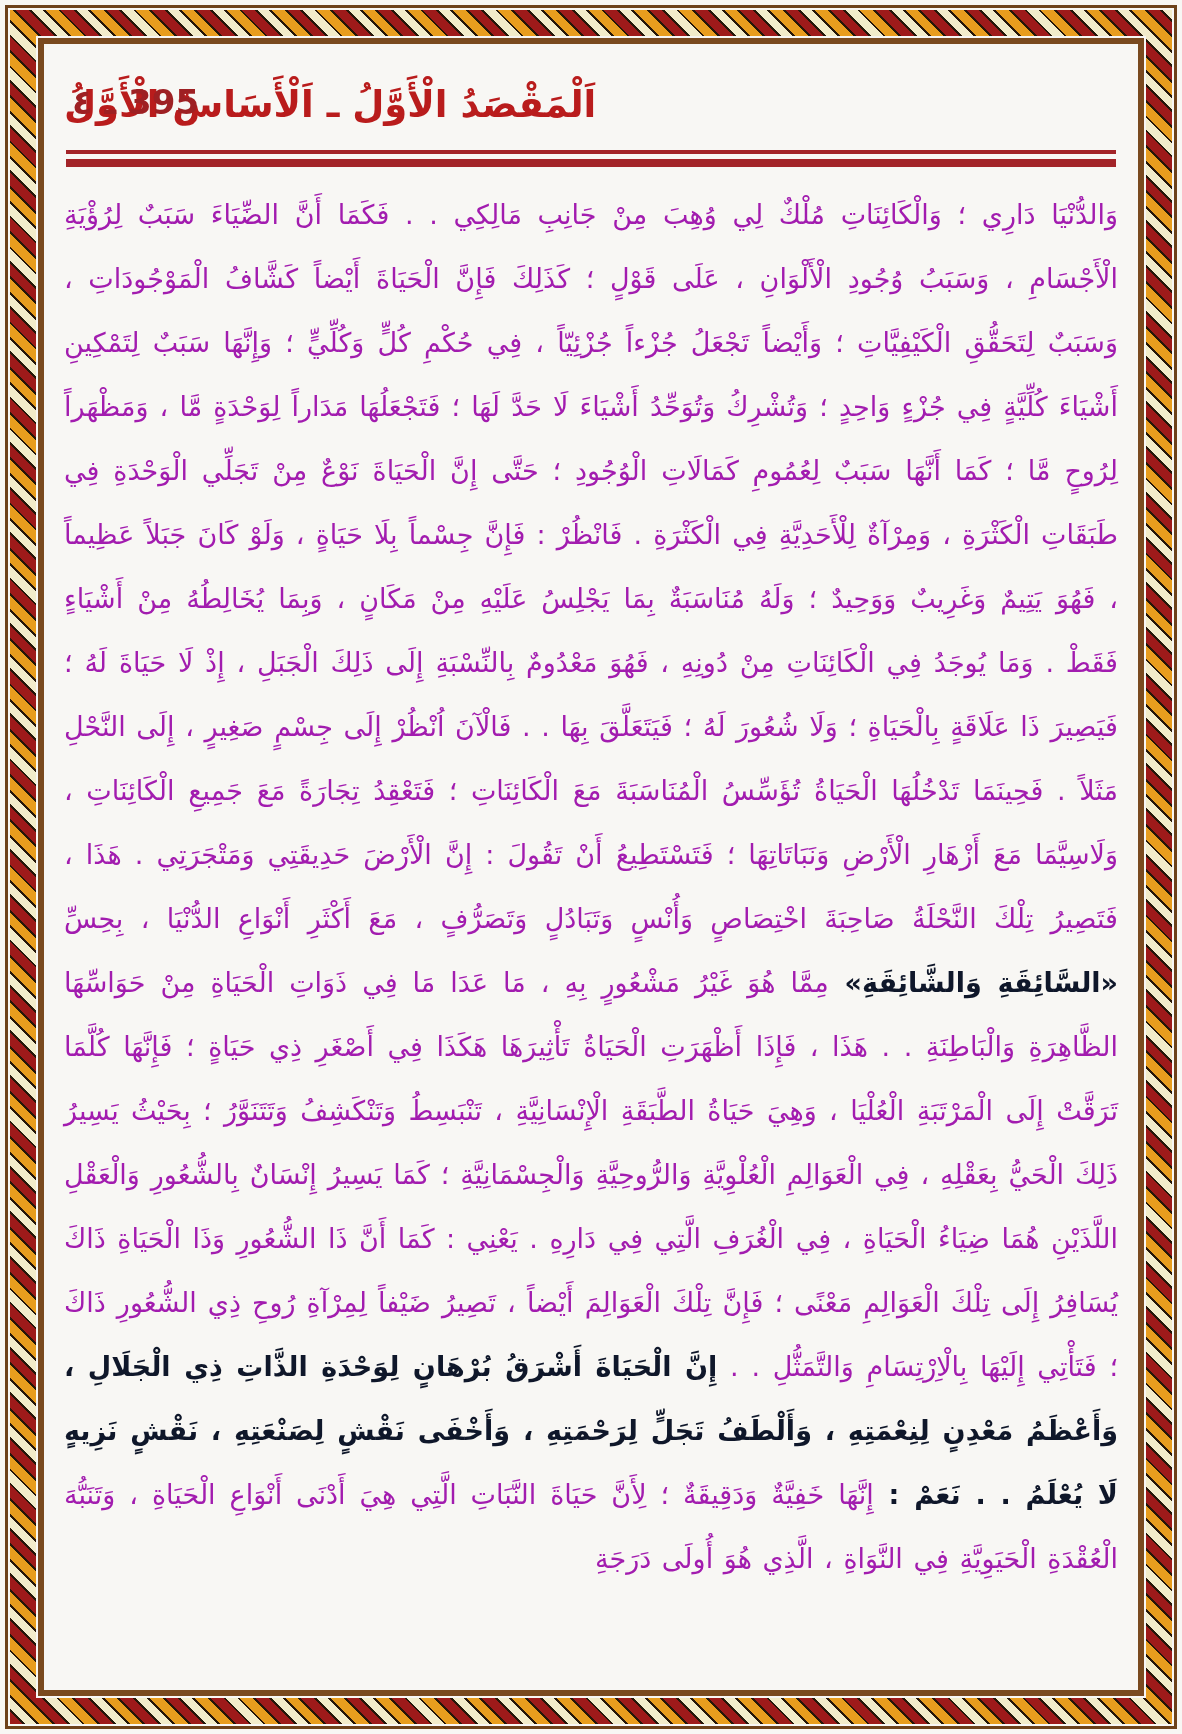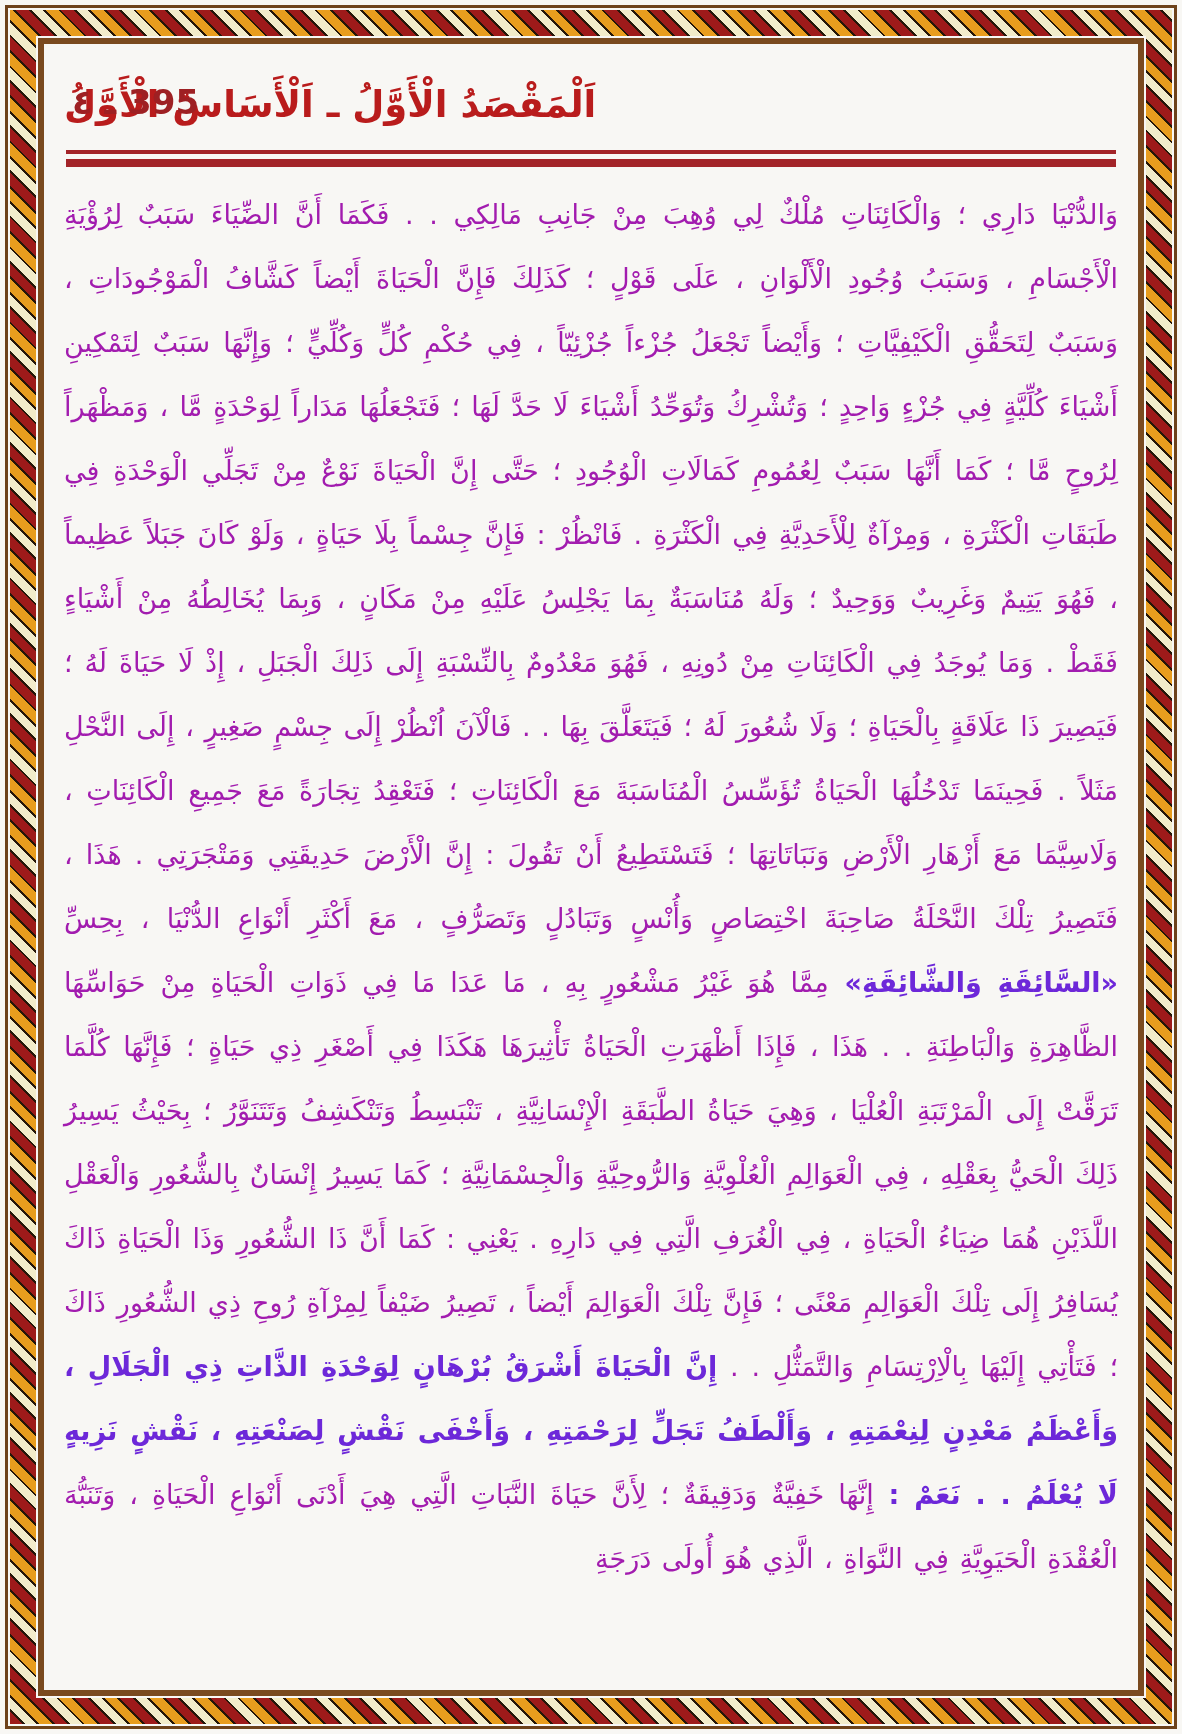--- a/index.html
+++ b/index.html
@@ -62,21 +62,21 @@
     margin-top:16px;
     direction:rtl;
     text-align:justify;
     text-justify:inter-word;
     font-size:27px;
     line-height:64px;
     color:#141414;
     word-spacing:2px;
   }
   .run { color:#a21caf; }
-  .run.red { color:#6d28d9; font-weight:bold; }
+  .run.red { color:#0f172a; font-weight:bold; }
 </style>
 </head>
 <body>
 
 <div class="page">
 
   <div class="frame-outer"></div>
   <div class="frame-chain"></div>
   <div class="frame-inner"></div>
 

